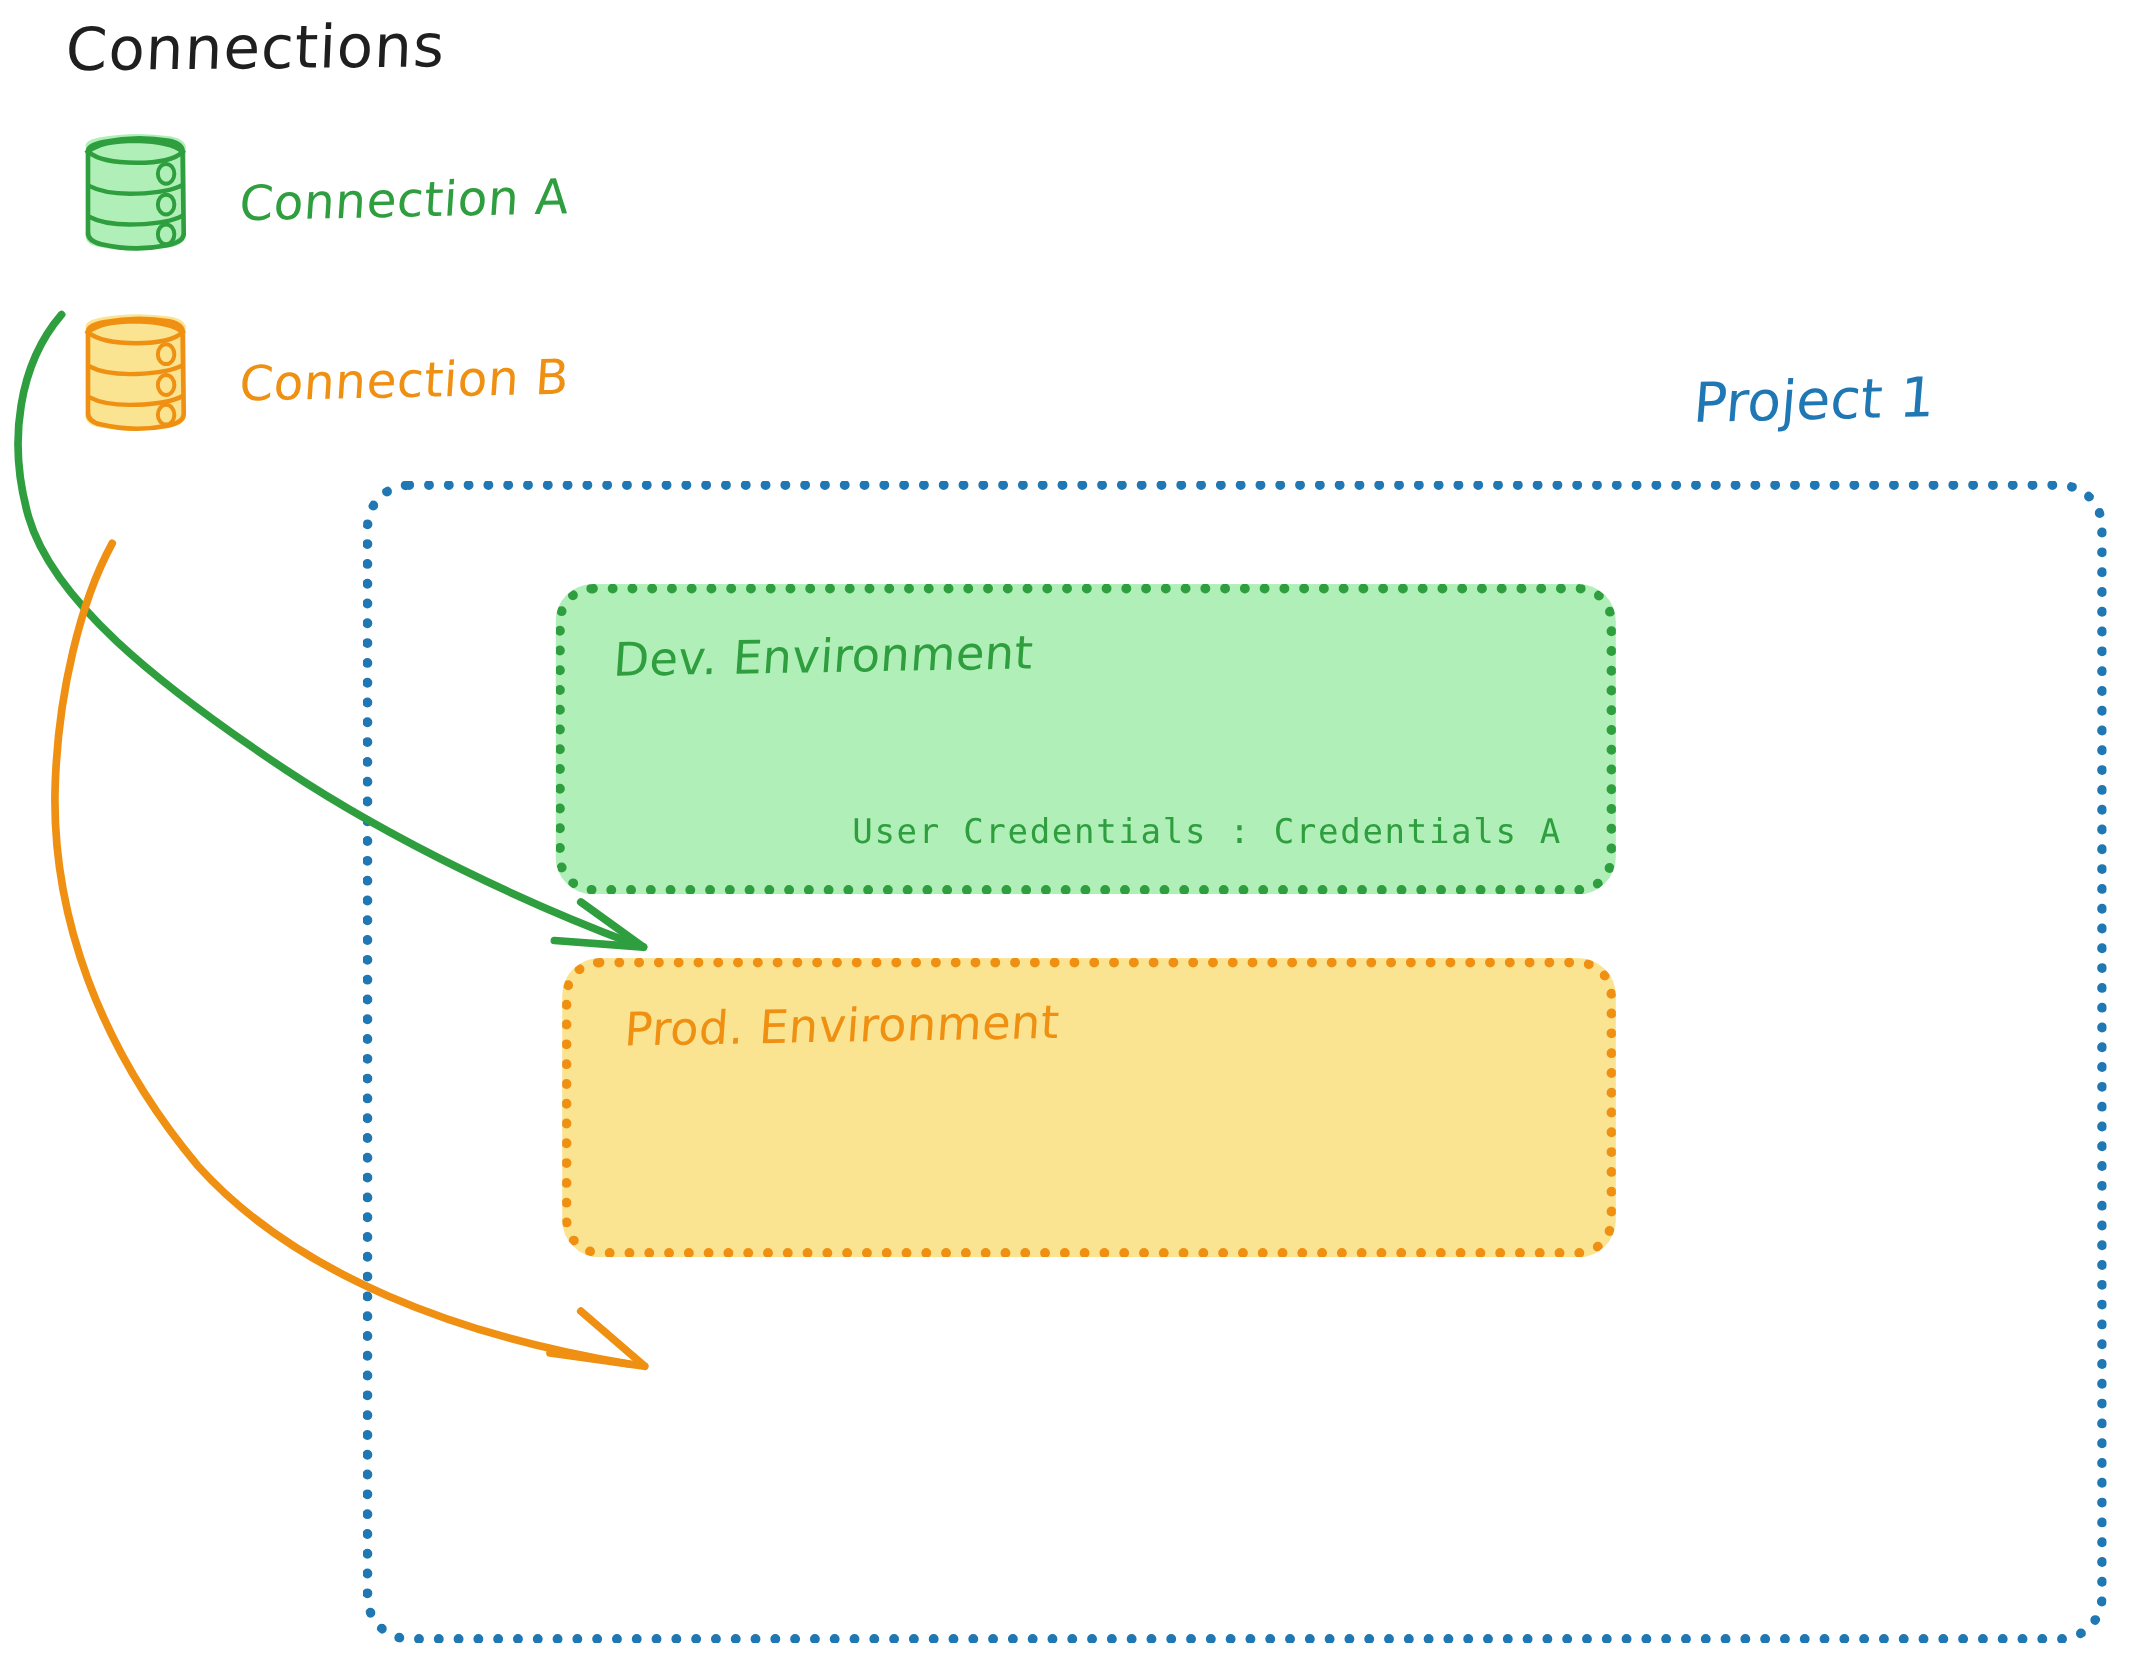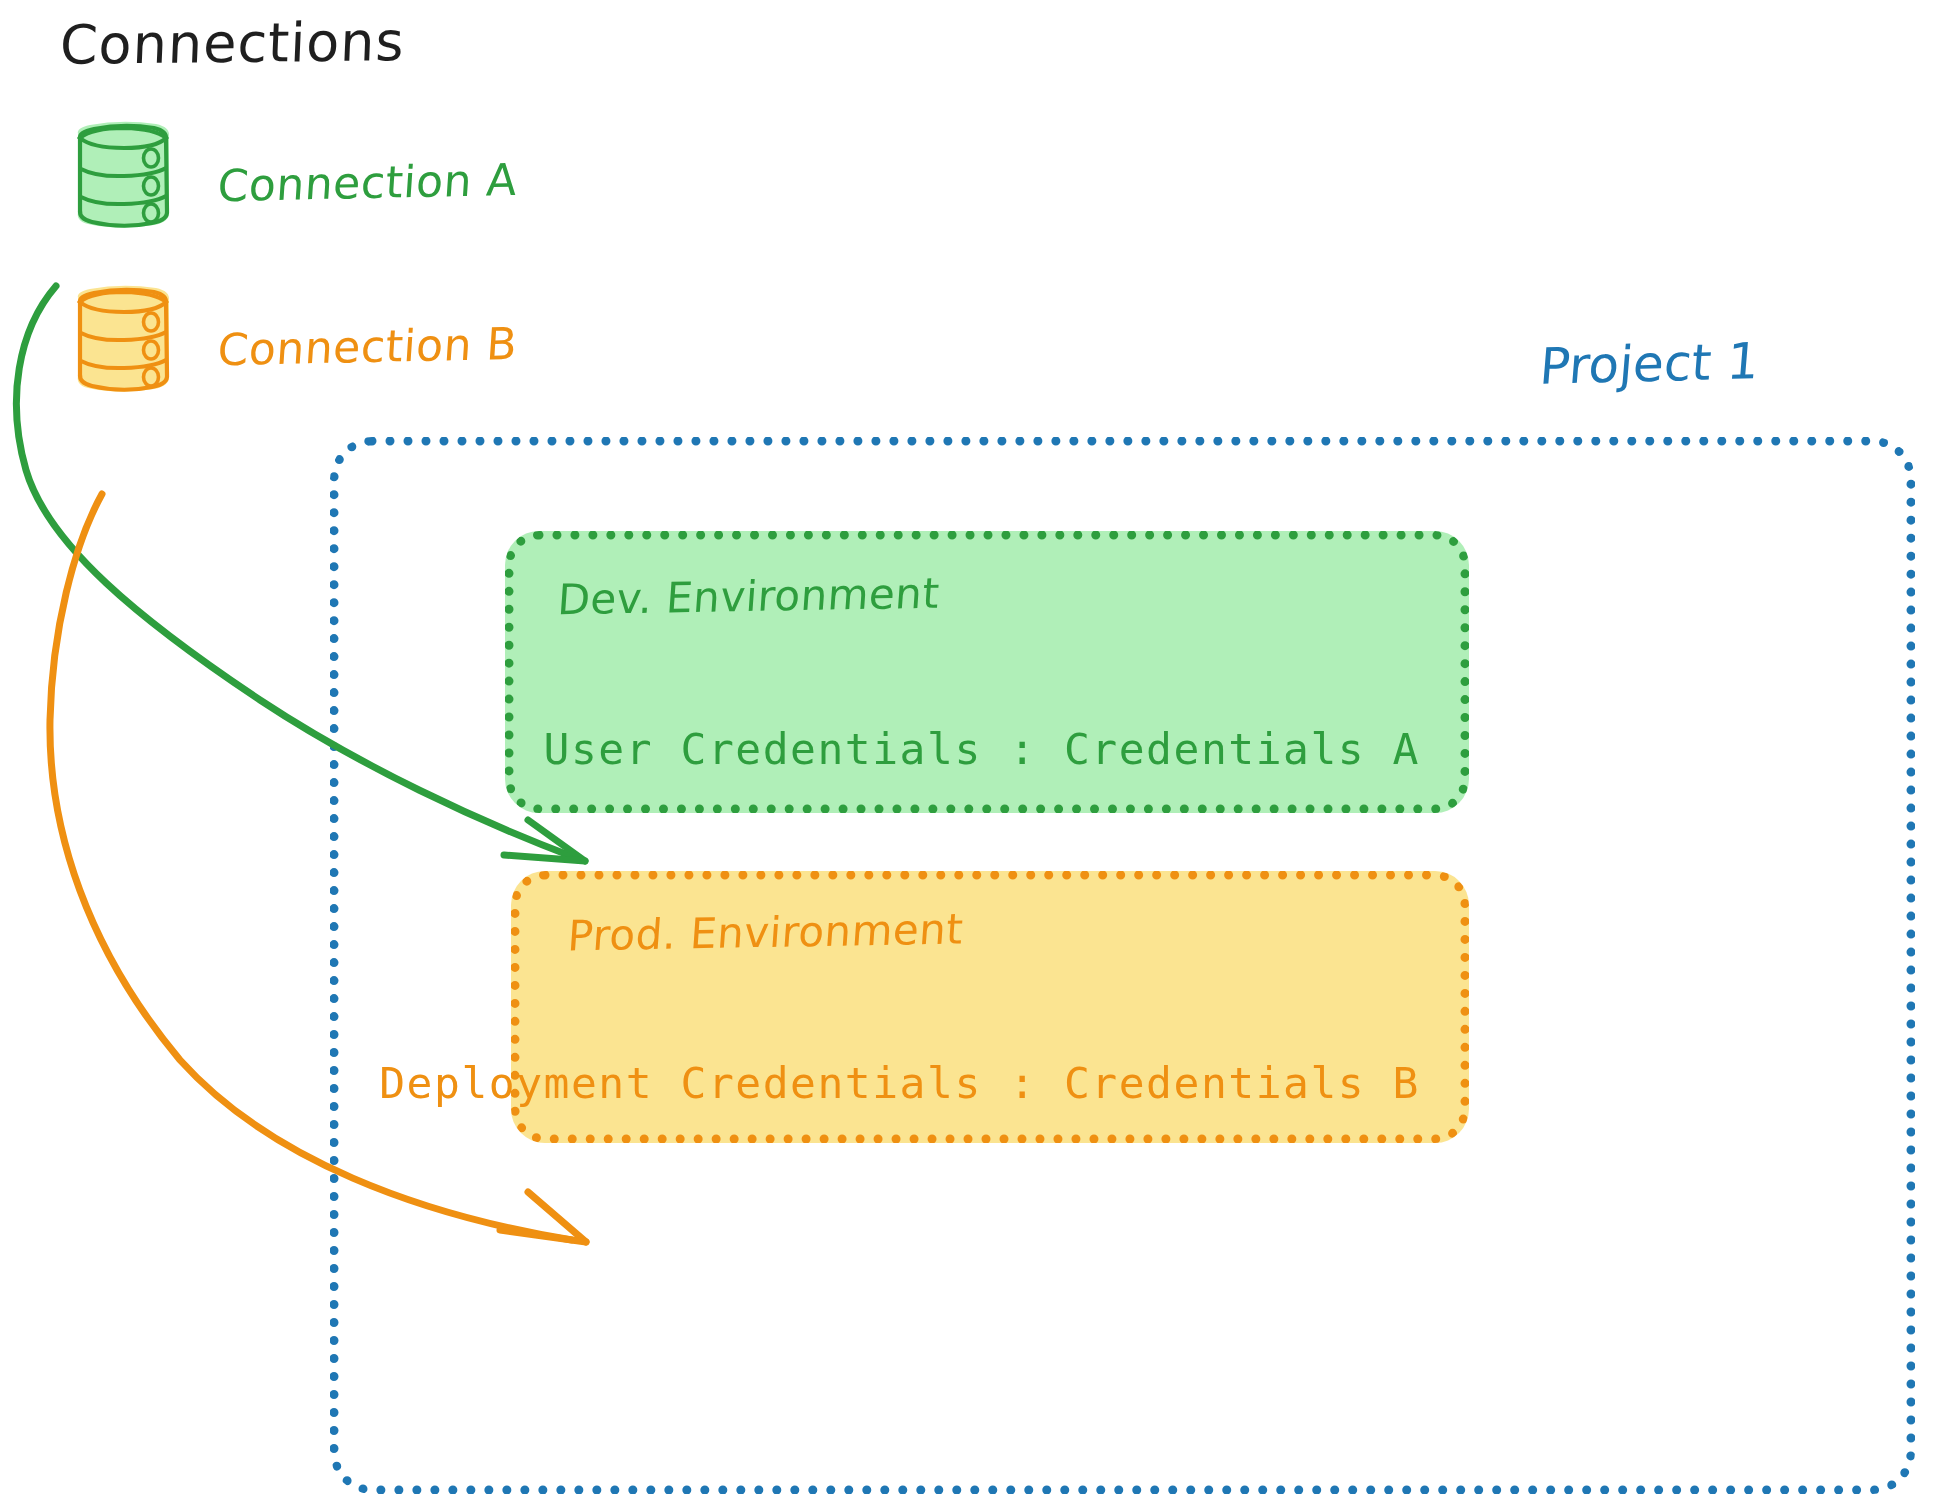--- a/index.html
+++ b/index.html
@@ -96,21 +96,21 @@
     transform: skewX(-5deg) rotate(-1deg);
     white-space: nowrap;
   }
   #dev-title  { left: 44px; top: 32px;  color: #2e9e3e; }
   #prod-title { left: 48px; top: 28px;  color: #ef9012; }
 
   .cred-line {
     position: absolute;
     right: 40px;
     font-family: "DejaVu Sans Mono", monospace;
-    font-size: 43px;
+    font-size: 31px;
     letter-spacing: 1.5px;
     white-space: nowrap;
     margin-top: 48px;
   }
   #dev-cred  { bottom: 30px; color: #2e9e3e; }
   #prod-cred { bottom: 26px; color: #ef9012; }
 
   
   #arrows {
     position: absolute;
@@ -169,21 +169,20 @@
 
   <div id="project-box">
 
     <div class="env-box" id="dev-box" style="left:166px; top:85px;">
       <div class="env-title" id="dev-title">Dev. Environment</div>
       <div class="cred-line" id="dev-cred">User Credentials : Credentials A</div>
     </div>
 
     <div class="env-box" id="prod-box" style="left:172px; top:425px;">
       <div class="env-title" id="prod-title">Prod. Environment</div>
-      <div class="cred-line" id="prod-cred">Deployment Credentials : Credentials B</div>
     </div>
 
   </div>
 
   <svg id="arrows" viewBox="0 0 1948 1506">
 
     <g>
       <path d="M56 286
                C 18 330, 6 400, 26 470
                C 48 545, 140 620, 260 700

